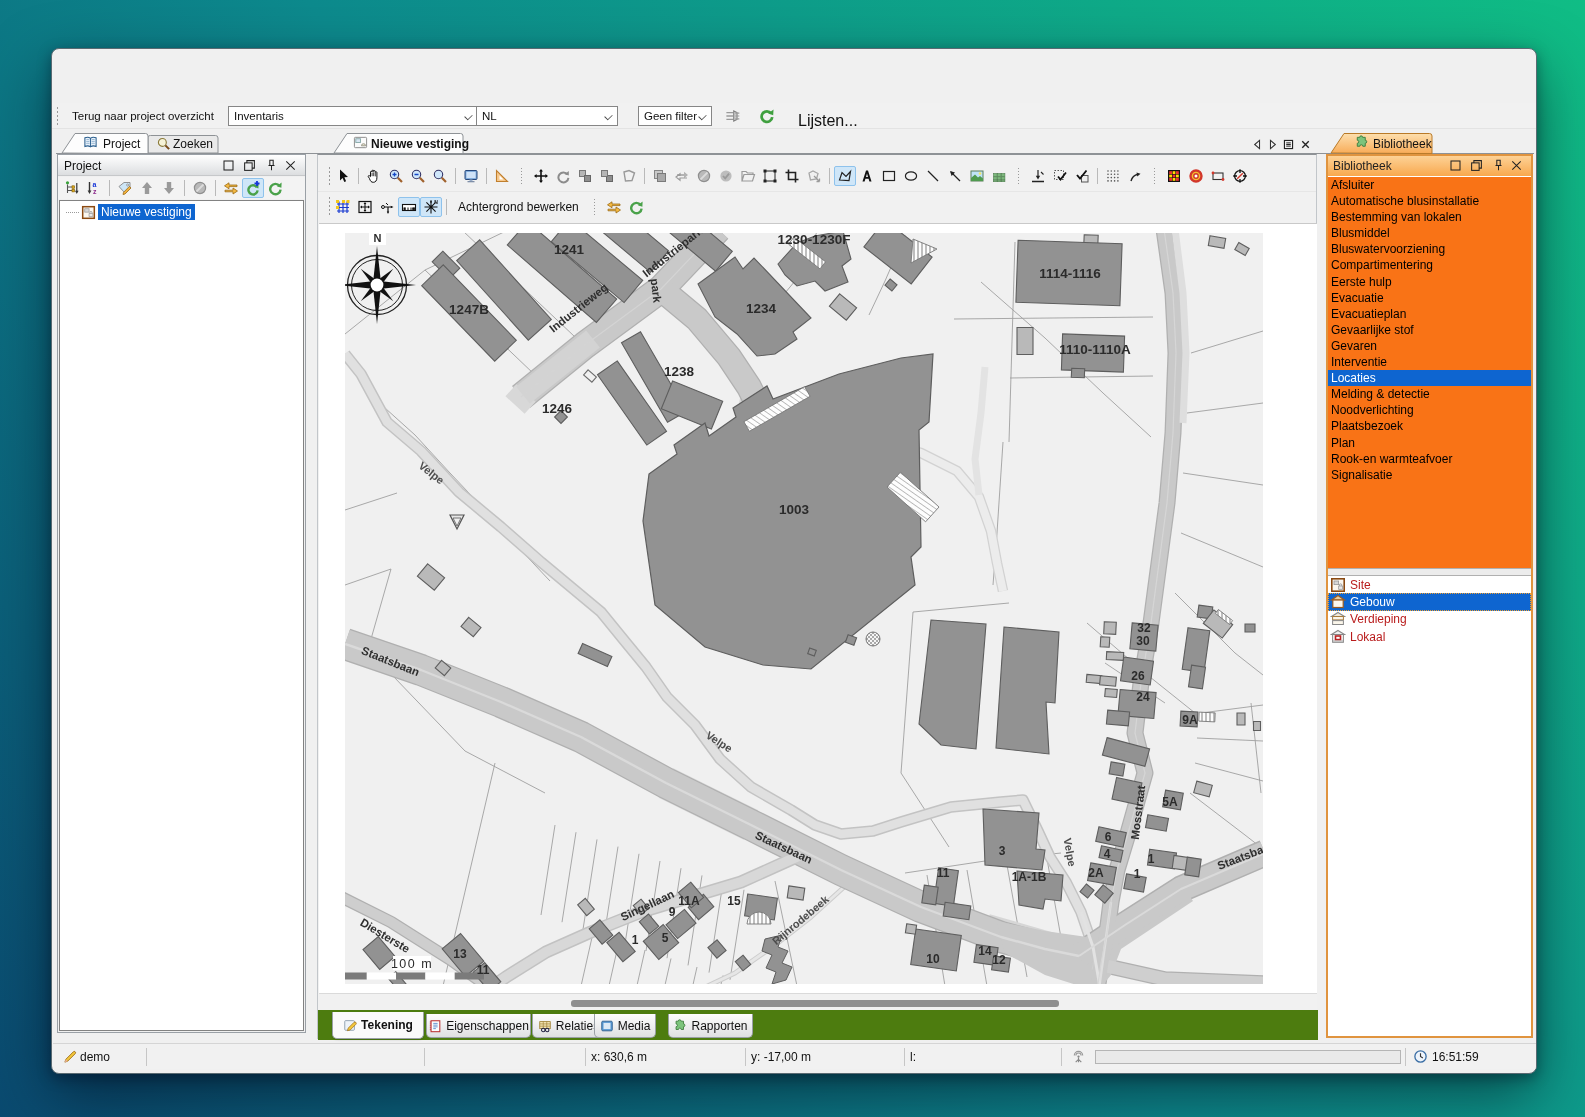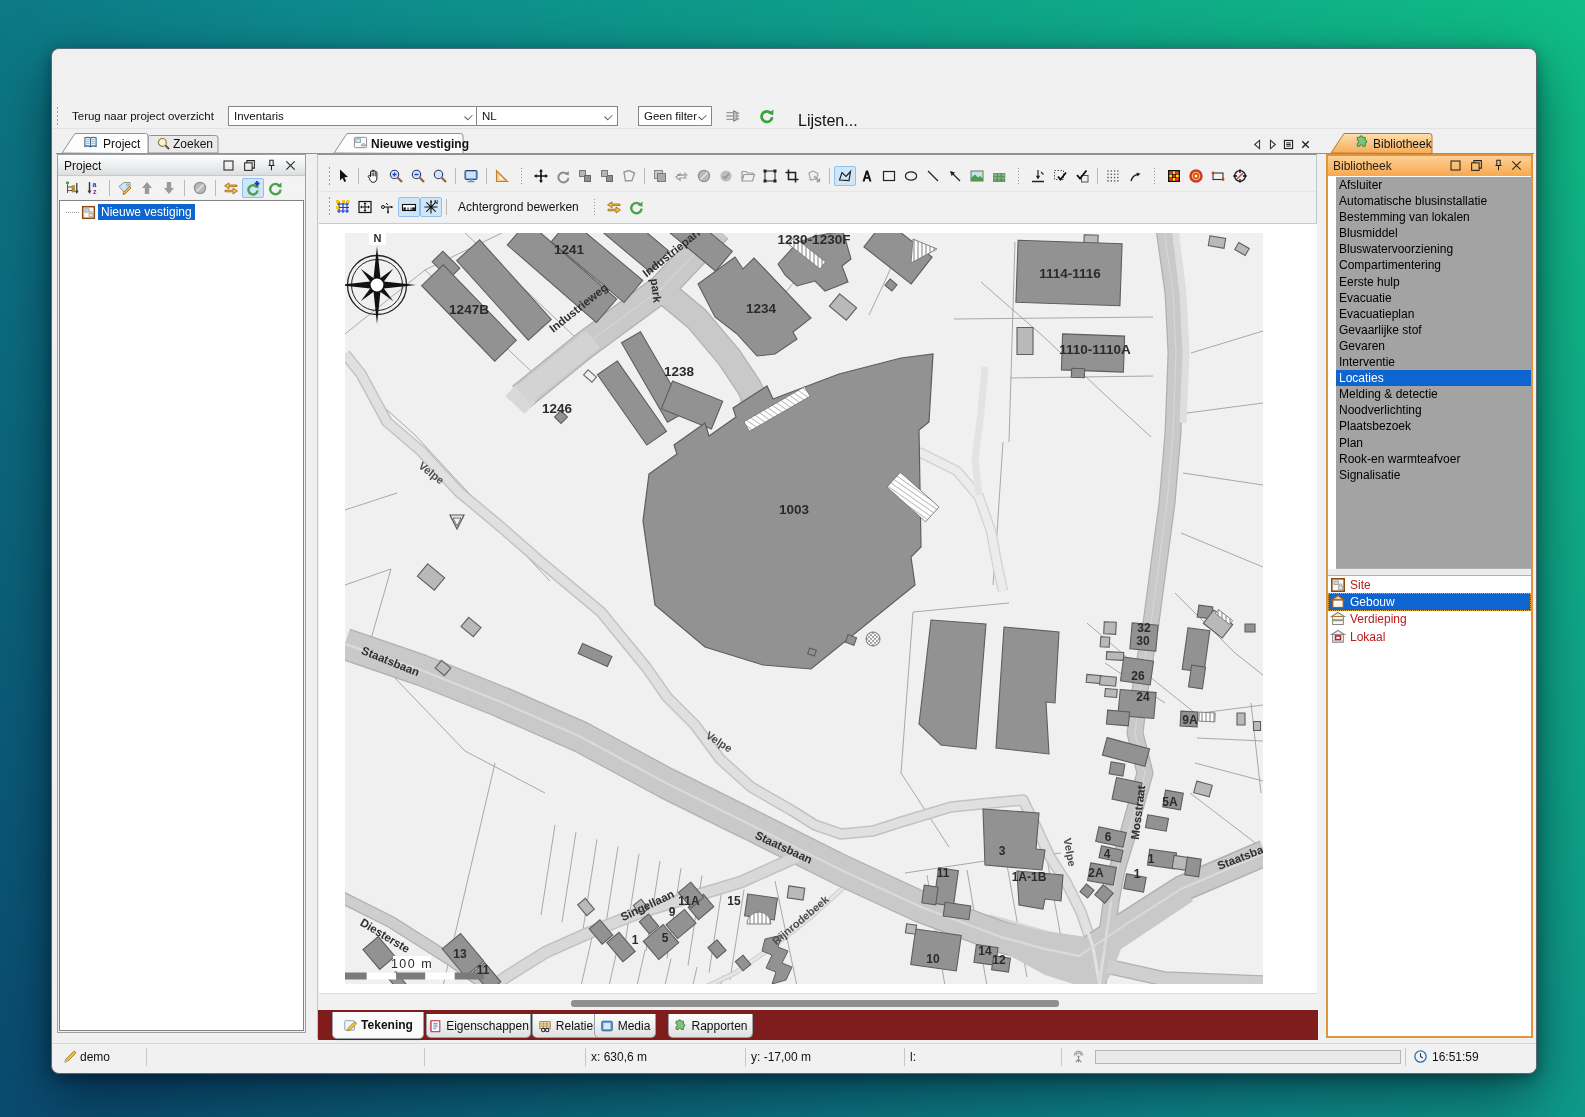--- a/index.html
+++ b/index.html
@@ -69,35 +69,35 @@
 .maptb { position:absolute; left:0; right:0; display:flex; align-items:center; padding-left:14px; }
 #maptb1 { top:5px; height:32px; border-bottom:1px solid #e6e6e6; }
 #maptb2 { top:38px; height:27px; }
 .mapgrip { position:absolute; left:10px; width:3px; height:20px;
   background-image:radial-gradient(circle, #9a9a9a 34%, transparent 36%); background-size:3px 4px; }
 .canvas { position:absolute; left:1px; top:68px; width:998px; height:770px; background:#fff; border-top:1px solid #c9c9c9; }
 #map-holder { position:absolute; left:26px; top:9px; width:918px; height:751px; }
 .hscroll { position:absolute; left:1px; top:838px; width:998px; height:18px; background:#f1f1f1; border-top:1px solid #dadada; }
 .hthumb { position:absolute; left:252px; top:6px; width:488px; height:7px; background:#8f8f8f; border-radius:3px; }
 
-.btabs { position:absolute; left:0; top:855px; width:1000px; height:30px; background:#7f1d1d; }
+.btabs { position:absolute; left:0; top:855px; width:1000px; height:30px; background:#4d7c0f; }
 .btab { position:absolute; top:4px; height:24px; background:linear-gradient(#fdfdfd,#dfe0e2);
   border:1px solid #9aa0a6; border-top:none; border-radius:0 0 5px 5px;
   display:flex; align-items:center; justify-content:center; gap:4px; }
 .btab.btact { top:2px; background:#fafafa; height:27px; z-index:2; box-shadow:0 1px 2px rgba(0,0,0,.15); }
 .btab.btact .bttxt { font-weight:bold; }
 .bttxt { font-size:12px; color:#111; }
 .btic { width:14px; height:14px; display:inline-flex; }
 
 .libpanel { position:absolute; left:1274px; top:105px; width:207px; height:884px;
   background:#fff; border:2px solid #e0943f; }
 .libhead { position:absolute; left:0; top:0; right:0; height:20px;
   background:linear-gradient(#fdd296,#f8a84e); font-size:12px; color:#222; }
 .libhead .ptitle { position:absolute; left:5px; top:3px; }
-.liblist { position:absolute; left:8px; top:21px; right:0; height:392px; background:#a3a3a3; overflow:hidden; border-bottom:1px solid #b0b0b0; }
+.liblist { position:absolute; left:0; top:21px; right:0; height:392px; background:#f97316; overflow:hidden; border-bottom:1px solid #b0b0b0; }
 .libitem { height:16.1px; font-size:12px; color:#000; padding:1px 0 0 3px; white-space:nowrap; }
 .libitem.libsel { background:#0e65d0; color:#fff; }
 .libsplit { position:absolute; left:0; top:413px; right:0; height:7px; background:#ececec; border-bottom:1px solid #b0b0b0; }
 .liblvls { position:absolute; left:0; top:420px; right:0; bottom:0; background:#fff; }
 .lvlitem { height:17.4px; display:flex; align-items:center; font-size:12px; color:#b91c1c; padding-left:2px; }
 .lvlitem.lvlsel { background:#0e65d0; color:#fff; outline:1px dotted #f0a030; outline-offset:-1px; }
 .lvlic { width:16px; height:16px; margin-right:4px; flex:0 0 auto; }
 .lvltxt { white-space:nowrap; }
 
 .statusbar { position:absolute; left:1px; top:994px; width:1483px; height:26px;

